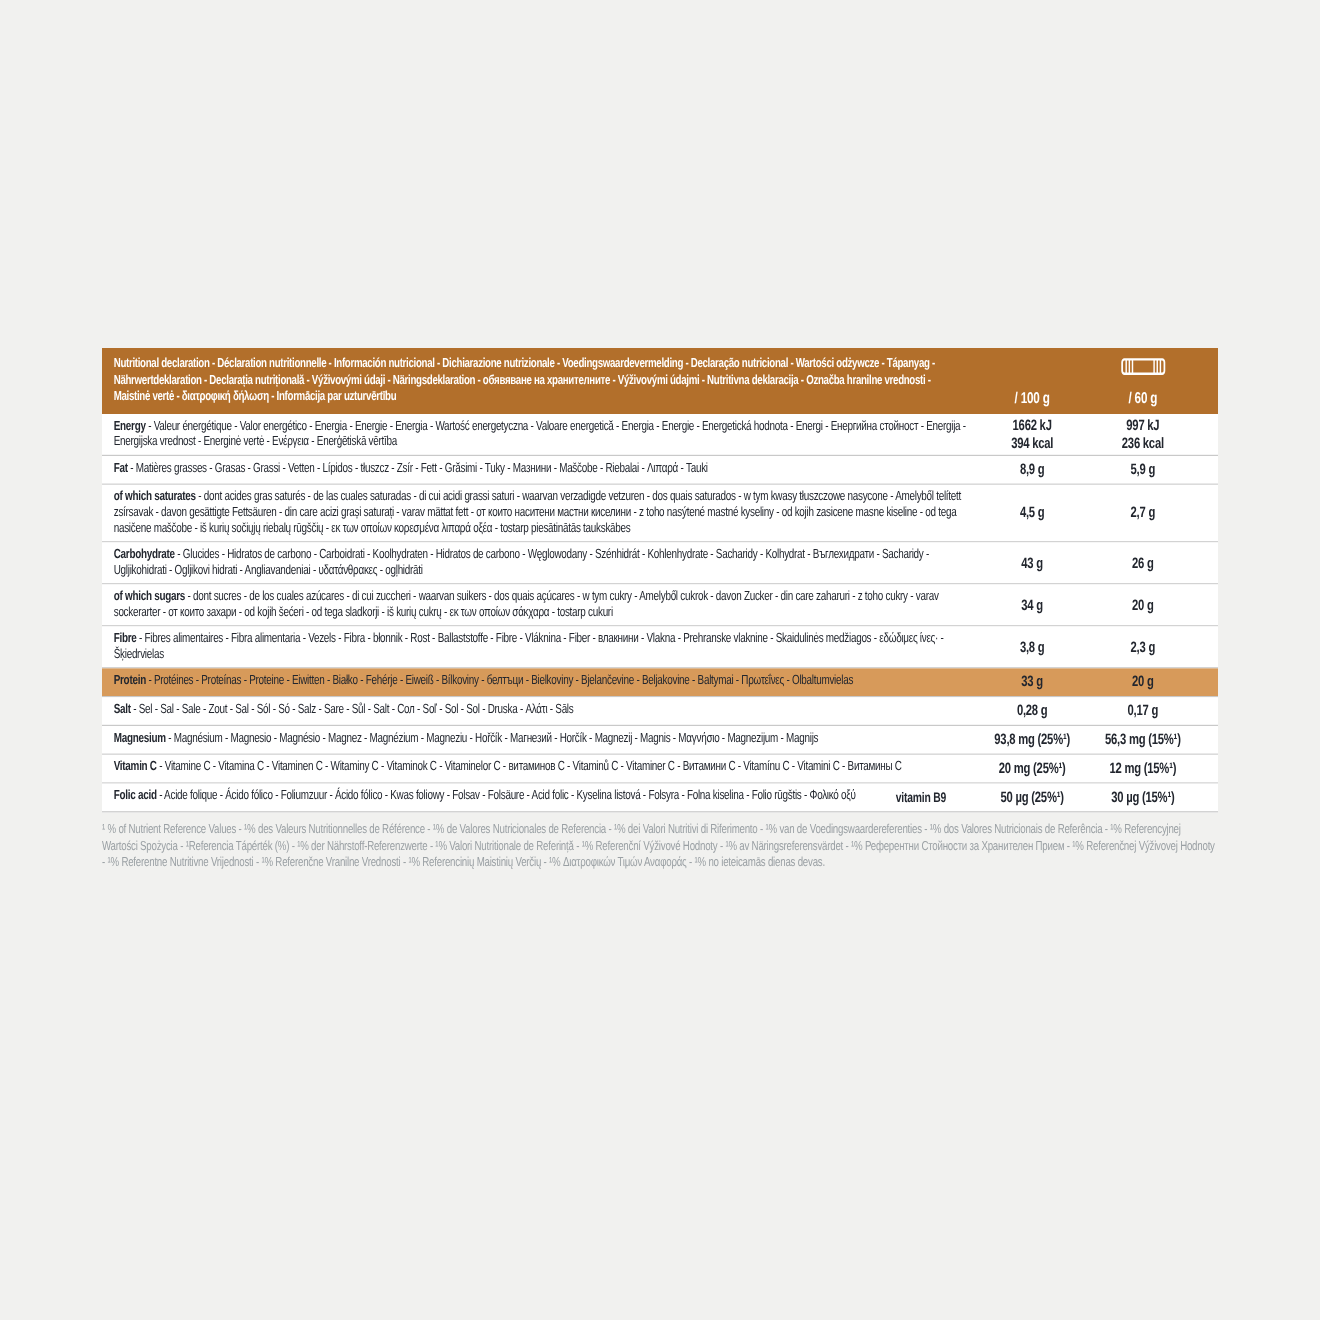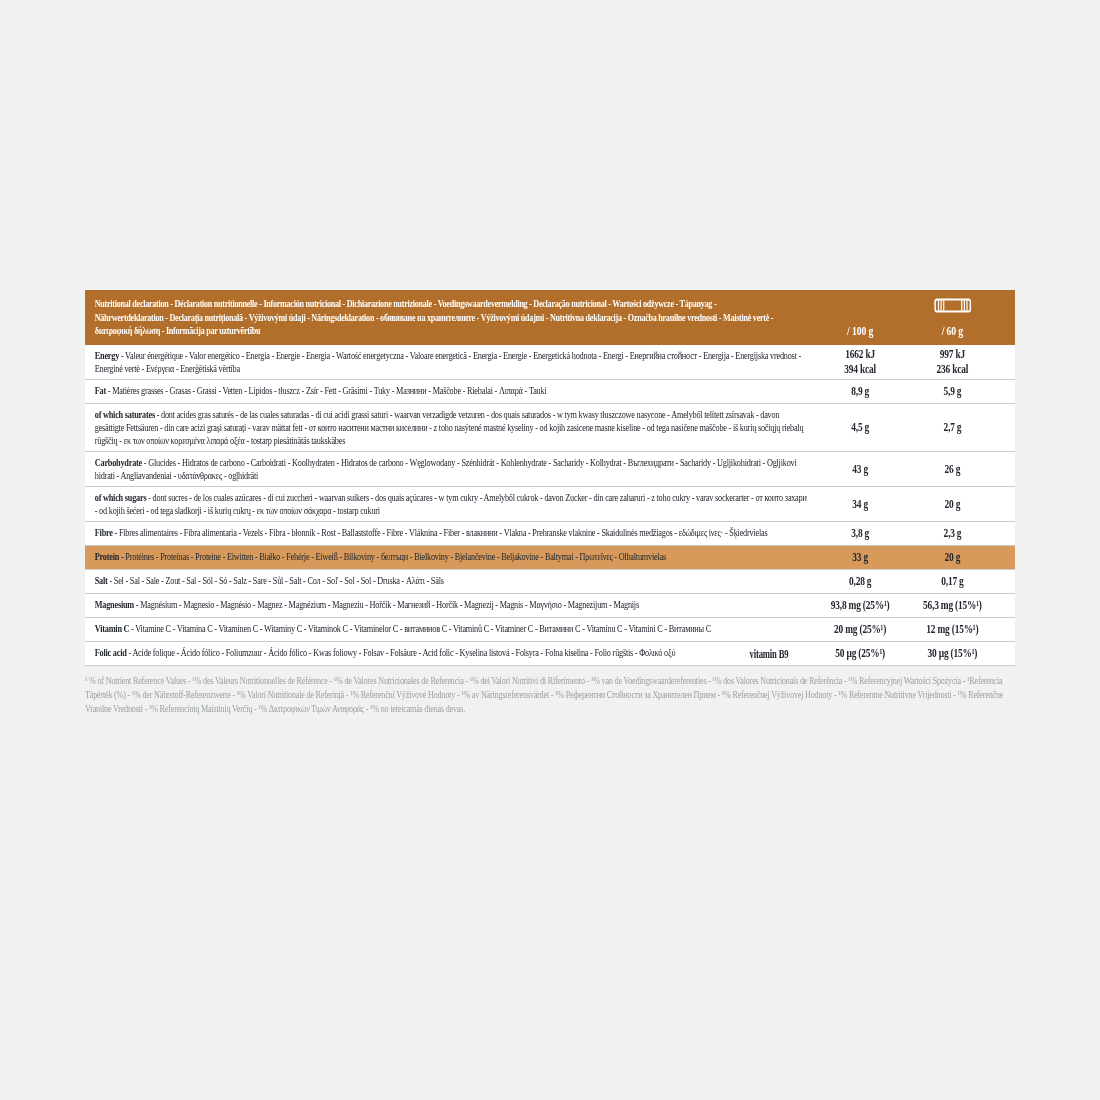--- a/index.html
+++ b/index.html
@@ -12,21 +12,21 @@
     --footnote_text: #9aa0a4;
   }
   * { margin: 0; padding: 0; box-sizing: border-box; }
   html, body { width: 1100px; height: 1100px; }
   body {
     background: var(--page_bg);
     font-family: "Liberation Sans", sans-serif;
     color: var(--text);
     overflow: hidden;
   }
-  .stage { position: relative; width: 1100px; height: 1100px; font-family: Liberation Serif, serif; }
+  .stage { position: relative; width: 1100px; height: 1100px; }
 
   
   .scale-wrap {
     position: absolute;
     left: 85px;
     top: 290px;
     width: 1240px;
     transform: scaleX(0.75);
     transform-origin: left top;
   }

